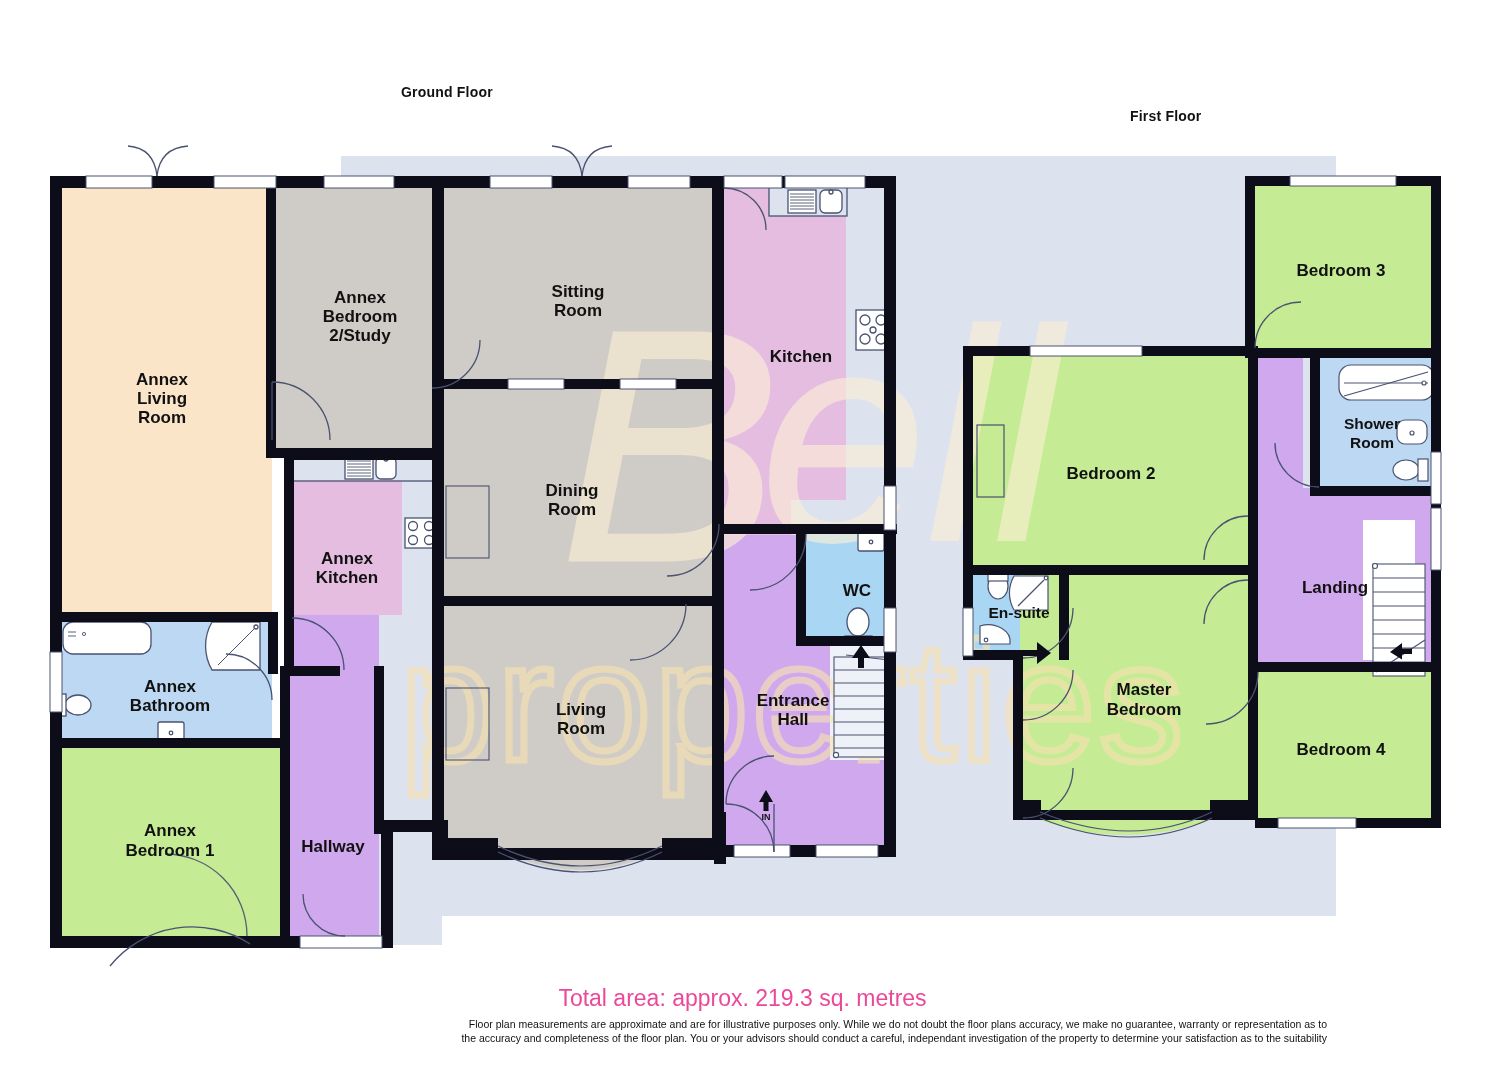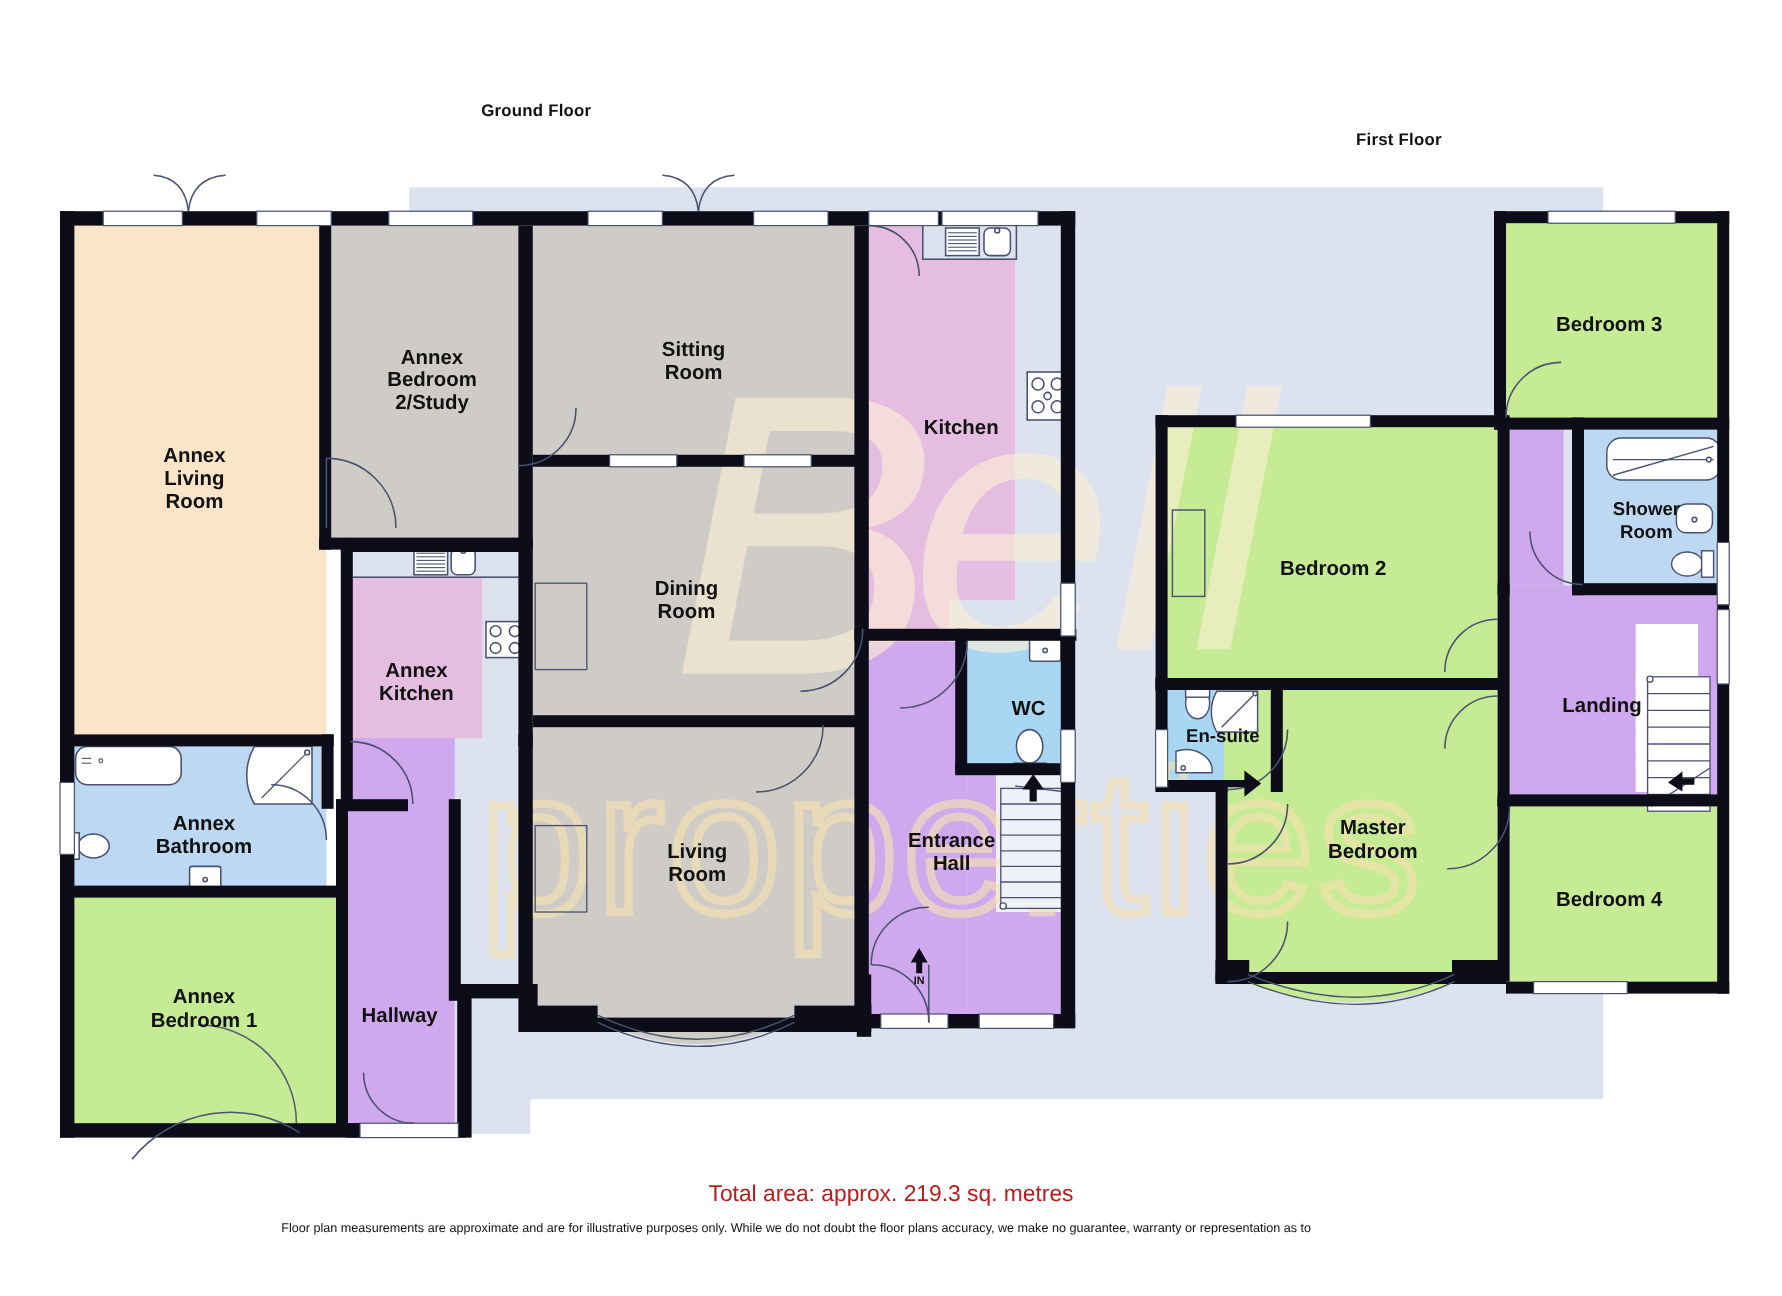--- a/index.html
+++ b/index.html
@@ -14,23 +14,23 @@
   .floor-title{
     position:absolute;font-weight:bold;font-size:14px;color:#111;
     letter-spacing:.2px;white-space:nowrap;
   }
   #gf-title{left:401px;top:84px;}
   #ff-title{left:1130px;top:108px;}
 
   
   #total-area{
     position:absolute;left:0;top:985px;width:1485px;text-align:center;
-    font-size:19px;color:#b91c1c;font-weight:400;
+    font-size:23px;color:#ec4899;font-weight:400;
   }
-  #disc-wrap{position:absolute;left:0;top:1017px;width:1327px;text-align:center;}
+  #disc-wrap{position:absolute;left:0;top:1017px;width:1327px;text-align:right;}
   #disc-wrap p{margin:0;font-size:10.5px;line-height:14px;color:#111;}
 
   
   svg{position:absolute;left:0;top:0;}
   text{font-family:"Liberation Sans", sans-serif;}
   .rm-label{font-size:17px;font-weight:bold;fill:#111;text-anchor:middle;}
   .rm-label.sm{font-size:15.5px;}
   .in-label{font-size:9px;font-weight:bold;fill:#111;text-anchor:middle;}
 </style>
 </head>
@@ -456,15 +456,16 @@
       <text class="rm-label" x="1341" y="755">Bedroom 4</text>
     </g>
   </svg>
 
   <div class="floor-title" id="gf-title">Ground Floor</div>
   <div class="floor-title" id="ff-title">First Floor</div>
 
   <div id="total-area">Total area: approx. 219.3 sq. metres</div>
   <div id="disc-wrap">
     <p>Floor plan measurements are approximate and are for illustrative purposes only. While we do not doubt the floor plans accuracy, we make no guarantee, warranty or representation as to</p>
+    <p>the accuracy and completeness of the floor plan. You or your advisors should conduct a careful, independant investigation of the property to determine your satisfaction as to the suitability</p>
   </div>
 
 </div>
 
 </body></html>

